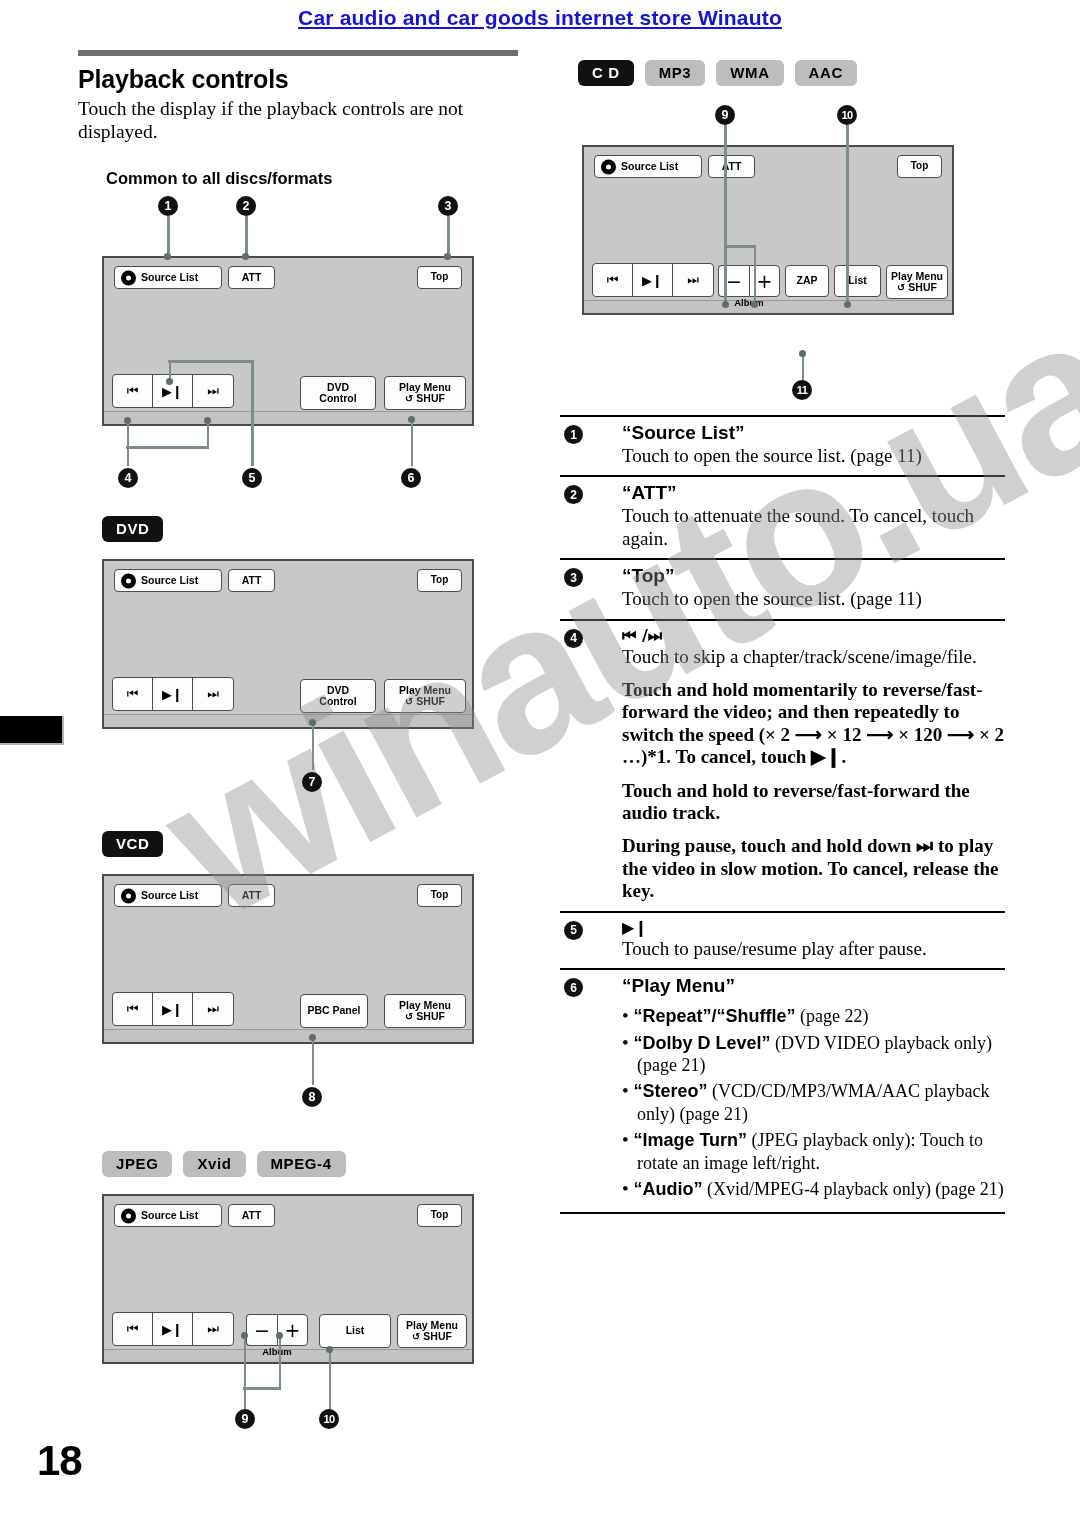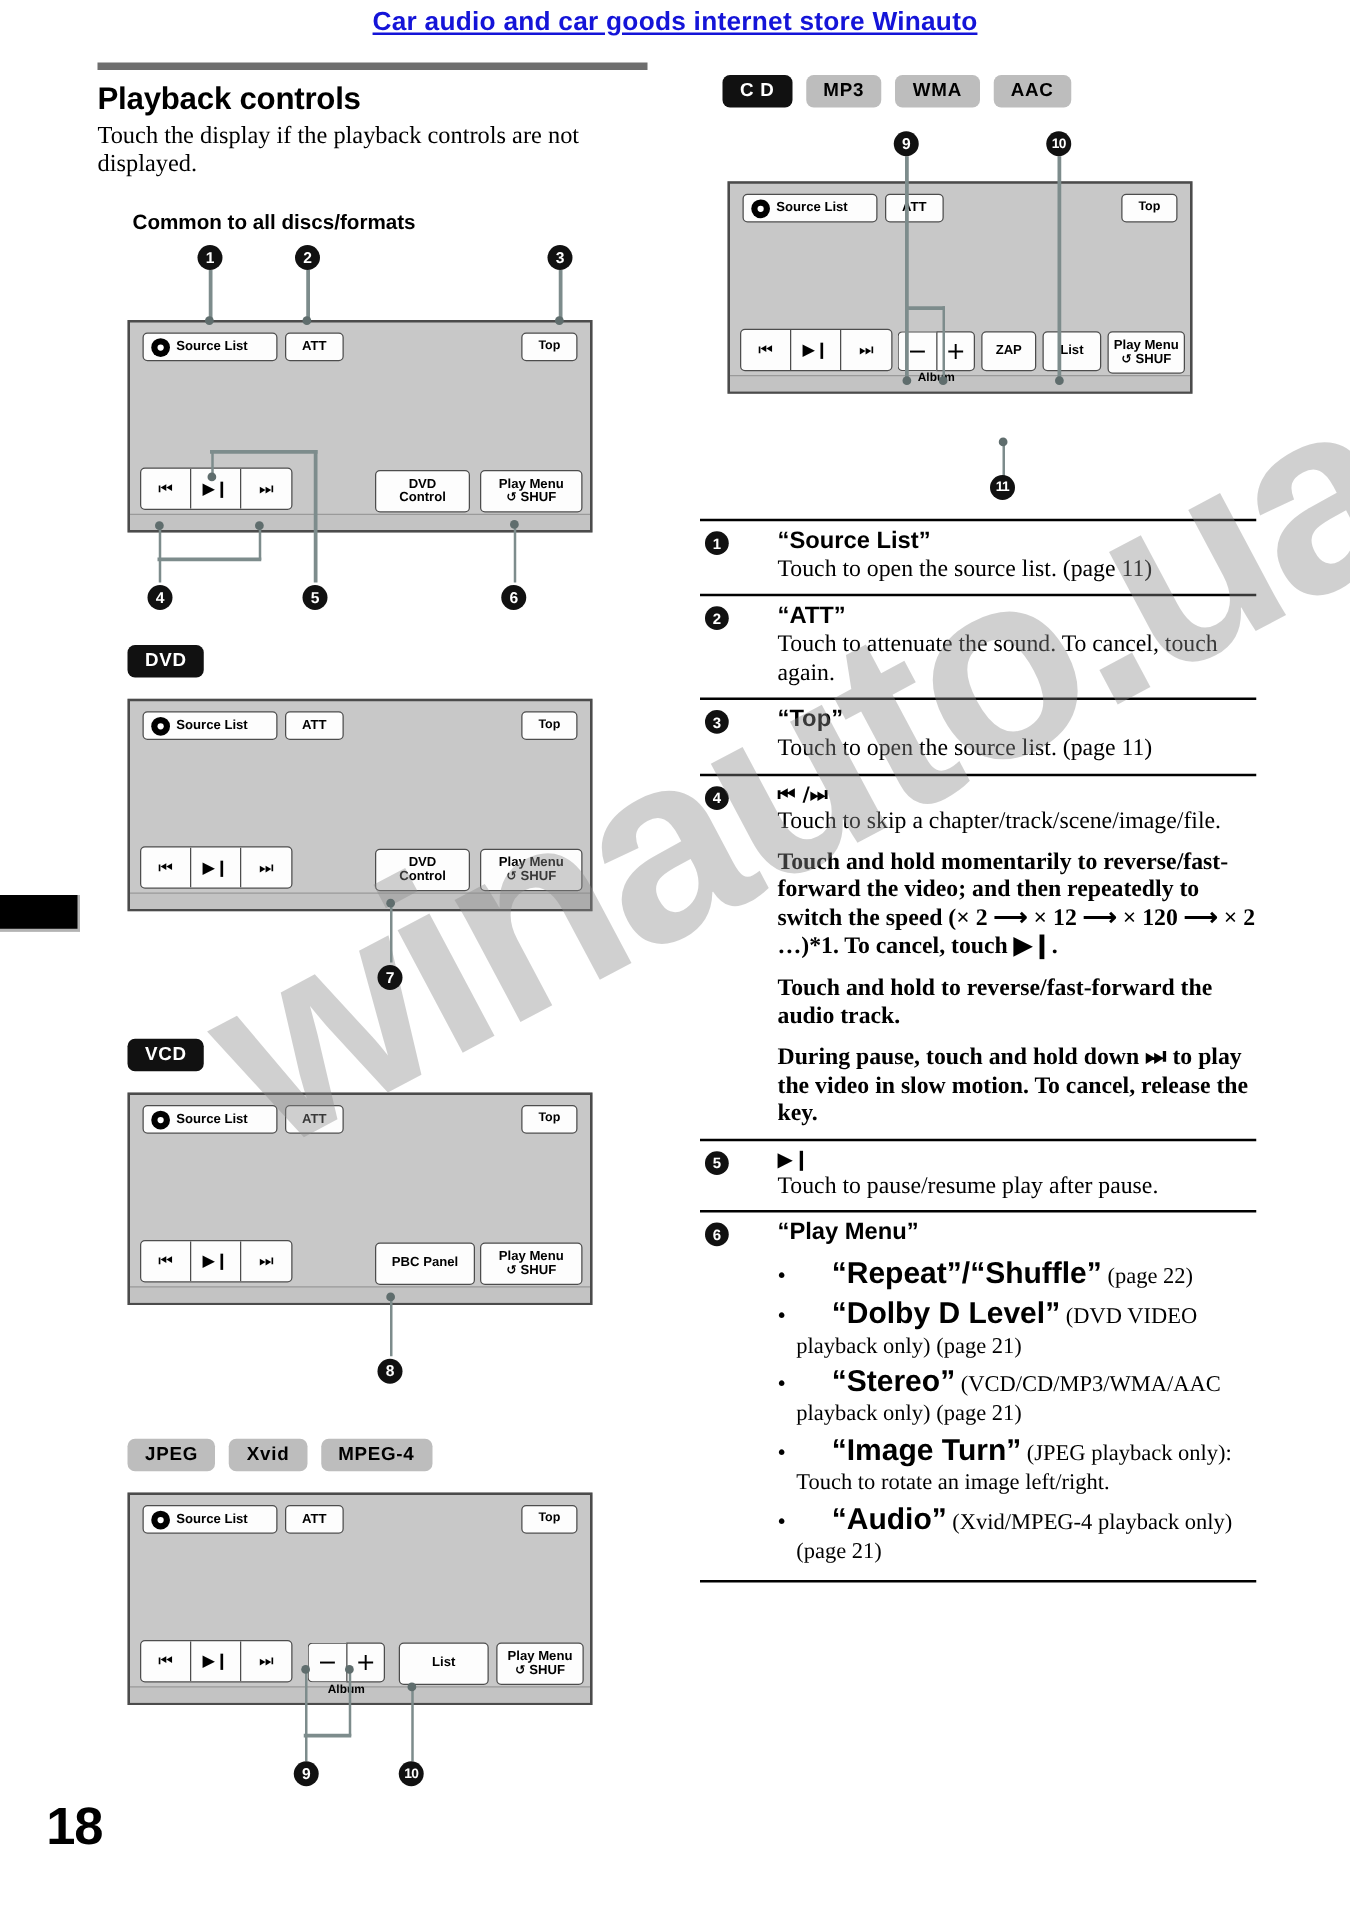--- a/index.html
+++ b/index.html
@@ -247,22 +247,21 @@
   }
   .item p + p { margin-top: 11px; font-weight: bold; }
   .bullets { margin: 8px 0 0 0; padding: 0; list-style: none; }
   .bullets li {
     font-size: 19px; line-height: 1.18;
     margin-bottom: 4px;
     padding-left: 15px; text-indent: -15px;
   }
   .bullets li b {
     font-family: "Liberation Sans", sans-serif;
-    font-size: 24px;
-    margin-left: 32px;
+    font-size: 18px;
   }
   .pg { font-size: 18px; }
 
   
   #watermark {
     position: absolute;
     left: 140px; top: 560px;
     width: 760px; height: 600px;
     pointer-events: none;
     z-index: 3;
@@ -427,21 +426,21 @@
       </div>
       <div class="btn btn-att">ATT</div>
       <div class="btn btn-top">Top</div>
 
       <div class="transport">
         <div class="tb">⏮</div>
         <div class="tb">▶❙</div>
         <div class="tb">⏭</div>
       </div>
 
-      <div class="btn btn-wide" style="left:196px; width:80px;text-align:center;">PBC Panel</div>
+      <div class="btn btn-wide" style="left:196px; width:68px;text-align:center;">PBC Panel</div>
       <div class="btn btn-wide" style="left:280px; width:82px;">
         <span>
           <span class="shuf-line">Play Menu</span>
           <span class="shuf-line">
             <span class="g">↺</span>
             <span>SHUF</span>
           </span>
         </span>
       </div>
     </div>

